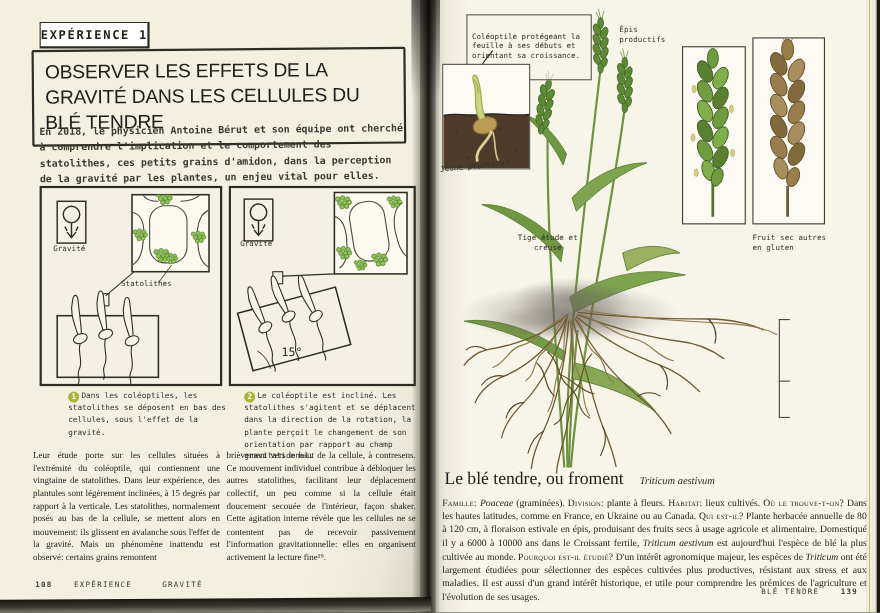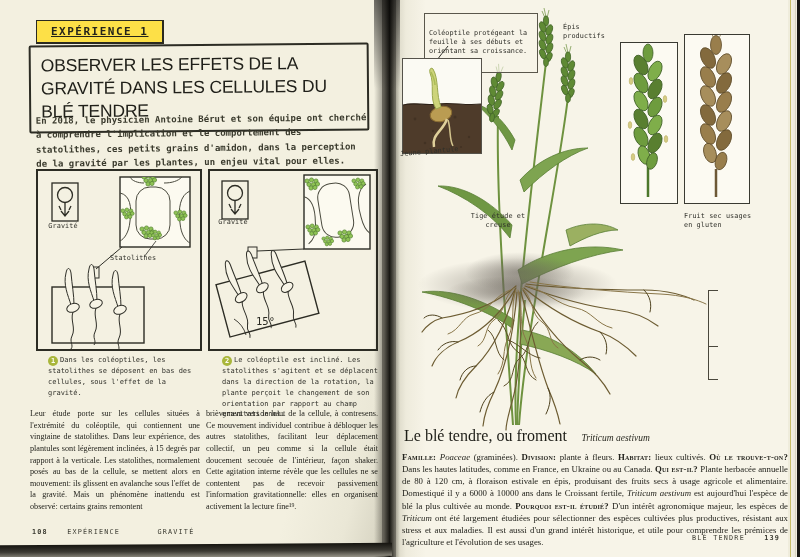--- a/index.html
+++ b/index.html
@@ -16,50 +16,50 @@
     background:linear-gradient(180deg,rgba(0,0,0,.55),rgba(0,0,0,0) 16%),
       linear-gradient(90deg,rgba(40,38,30,0) 0%,rgba(40,38,30,.45) 38%,rgba(14,13,9,.92) 60%,rgba(40,38,30,.35) 80%,rgba(40,38,30,0) 100%);}
   .page-stack{position:absolute;left:788px;top:0;width:12px;height:557px;
     background:repeating-linear-gradient(90deg,#efecdc 0 2px,#d9d5c2 2px 3px,#f3f0e1 3px 5px);
     border-right:3px solid #191813;box-sizing:border-box;}
   .page-stack::after{content:"";position:absolute;left:2px;top:0;width:1px;height:100%;background:#c9c06a;}
   
   .mono{font-family:"DejaVu Sans Mono",monospace;}
   .lbl{position:absolute;font:6.8px/1.3 "DejaVu Sans Mono",monospace;color:#30302a;letter-spacing:.1px;}
   
-  .tag{position:absolute;left:36px;top:20px;background:#fde047;color:#23231b;
-    font:bold 11px/1 "DejaVu Sans Mono",monospace;letter-spacing:1.5px;padding:5px 14px;
-    border:1px solid #2a2a20;border-right-width:2px;border-bottom-width:2px;text-decoration:underline;}
+  .tag{position:absolute;left:36px;top:20px;background:#ffffff;color:#23231b;
+    font:bold 11px/1 "DejaVu Sans Mono",monospace;letter-spacing:1.5px;padding:5px 0;
+    border:1px solid #2a2a20;border-right-width:2px;border-bottom-width:2px;}
   .title-box{position:absolute;left:29px;top:44px;width:340px;box-sizing:border-box;
     border:2px solid #2c2c24;border-radius:2px;padding:7px 10px 8px;transform:rotate(-.5deg);}
   .title{font:400 17.5px/1.32 "Liberation Sans",sans-serif;color:#20201a;letter-spacing:-.2px;}
   .intro{position:absolute;left:36px;top:112px;width:334px;transform:rotate(-.6deg);
     font:bold 9px/1.6 "DejaVu Sans Mono",monospace;color:#3a3a2d;}
   .figbox{position:absolute;top:169px;height:182px;border:2px solid #2c2c24;box-sizing:border-box;background:#f4f1e2;}
   #fig1{left:36px;width:166px;} #fig2{left:208px;width:170px;}
   .ang{font:10.5px/1 "DejaVu Sans Mono",monospace;color:#2c2c24;margin-left:44px;}
   .caption{position:absolute;top:355px;font:7px/1.55 "DejaVu Sans Mono",monospace;color:#30302a;}
-  #cap1{left:48px;width:148px;} #cap2{left:222px;width:164px;}
+  #cap1{left:62px;width:148px;} #cap2{left:222px;width:164px;}
   .bullet{display:inline-block;width:10px;height:10px;border-radius:50%;background:#a9b63a;color:#fdfcf2;
     font:bold 7px/10px "DejaVu Sans Mono",monospace;text-align:center;margin-right:2px;vertical-align:-1px;}
   .bodycol{position:absolute;top:408px;font:8.2px/1.42 "Liberation Serif",serif;color:#23231d;text-align:justify;}
   #bcol1{left:30px;width:170px;} #bcol2{left:206px;width:172px;}
   .footerL{position:absolute;top:529px;left:32px;font:6.8px/1 "DejaVu Sans Mono",monospace;
     letter-spacing:1.2px;color:#3a3a30;}
-  .footerL .fpage{font-weight:bold;margin-right:14px;} .footerL .fsec{margin-right:32px;}
+  .footerL .fpage{font-weight:bold;margin-right:14px;} .footerL .fsec{margin-right:22px;}
   
   .callout{position:absolute;left:424px;top:13px;width:104px;border:1px solid #5a574c;
     padding:15px 4px;font:6.8px/1.35 "DejaVu Sans Mono",monospace;color:#30302a;background:rgba(247,244,232,.6);}
   .inset{position:absolute;left:402px;top:58px;width:78px;height:94px;border:1px solid #55524a;}
   .heading-row{position:absolute;left:404px;top:427px;white-space:nowrap;}
   .heading{font:400 16px/1.1 "Liberation Serif",serif;color:#1d1d17;}
   .species{font:italic 9.5px/1 "Liberation Serif",serif;color:#2a2a22;margin-left:10px;}
   .bled-body{position:absolute;left:402px;top:451px;width:386px;
     font:8.8px/1.38 "Liberation Serif",serif;color:#23231d;text-align:justify;}
-  .seg-lead{font-variant:small-caps;font-weight:bold;letter-spacing:.2px;}
+  .seg-lead{font-variant:small-caps;font-weight:normal;letter-spacing:.2px;}
   .seg-it{font-style:italic;}
   .footerR{position:absolute;top:535px;left:692px;font:6.8px/1 "DejaVu Sans Mono",monospace;
     letter-spacing:1.2px;color:#3a3a30;}
   .footerR .fpage{font-weight:bold;margin-left:14px;}
   .bracket-line{position:absolute;left:708px;top:290px;width:9px;height:88px;
     border-left:1px solid #4a473c;border-top:1px solid #4a473c;border-bottom:1px solid #4a473c;}
   .bracket-tick{position:absolute;left:708px;top:346px;width:10px;height:1px;background:#4a473c;}
   .abs{position:absolute;}
 </style>
 </head>
@@ -365,21 +365,21 @@
         <ellipse cx="23" cy="80" rx="6.5" ry="11" transform="rotate(-26 23 80)" fill="#836a3d"></ellipse>
         <ellipse cx="39" cy="86" rx="6.5" ry="11" transform="rotate(26 39 86)" fill="#a78e5c"></ellipse>
         <ellipse cx="23" cy="99" rx="6.5" ry="11" transform="rotate(-26 23 99)" fill="#997e4c"></ellipse>
         <ellipse cx="39" cy="105" rx="6.5" ry="11" transform="rotate(26 39 105)" fill="#836a3d"></ellipse>
         <ellipse cx="25" cy="118" rx="6" ry="10" transform="rotate(-18 25 118)" fill="#a78e5c"></ellipse>
         <ellipse cx="36" cy="126" rx="5.5" ry="9" transform="rotate(18 36 126)" fill="#997e4c"></ellipse>
       </g>
       <path d="M28,2 L26,-4 M34,3 L37,-3" stroke="#836a3d" stroke-width=".7" fill="none"></path>
     </svg>
   </div>
-  <div class="lbl" style="left:684px;top:212px;width:72px">Fruit sec usages en gluten</div>
+  <div class="lbl" style="left:684px;top:212px;width:72px">Fruit sec autres en gluten</div>
 
   <div class="bracket-line"></div>
   <div class="bracket-tick"></div>
 
   <div class="heading-row">
     <span class="heading">Le blé tendre, ou froment</span>
     <span class="species">Triticum aestivum</span>
   </div>
   <div class="bled-body"><span class="seg-lead">Famille:</span><span class="seg-it"> Poaceae </span><span class="seg-tx">(graminées). </span><span class="seg-lead">Division:</span><span class="seg-tx"> plante à fleurs. </span><span class="seg-lead">Habitat:</span><span class="seg-tx"> lieux cultivés. </span><span class="seg-lead">Où le trouve-t-on?</span><span class="seg-tx"> Dans les hautes latitudes, comme en France, en Ukraine ou au Canada. </span><span class="seg-lead">Qui est-il?</span><span class="seg-tx"> Plante herbacée annuelle de 80 à 120 cm, à floraison estivale en épis, produisant des fruits secs à usage agricole et alimentaire. Domestiqué il y a 6000 à 10000 ans dans le Croissant fertile, </span><span class="seg-it">Triticum aestivum</span><span class="seg-tx"> est aujourd'hui l'espèce de blé la plus cultivée au monde. </span><span class="seg-lead">Pourquoi est-il étudié?</span><span class="seg-tx"> D'un intérêt agronomique majeur, les espèces de </span><span class="seg-it">Triticum</span><span class="seg-tx"> ont été largement étudiées pour sélectionner des espèces cultivées plus productives, résistant aux stress et aux maladies. Il est aussi d'un grand intérêt historique, et utile pour comprendre les prémices de l'agriculture et l'évolution de ses usages.</span></div>
 

